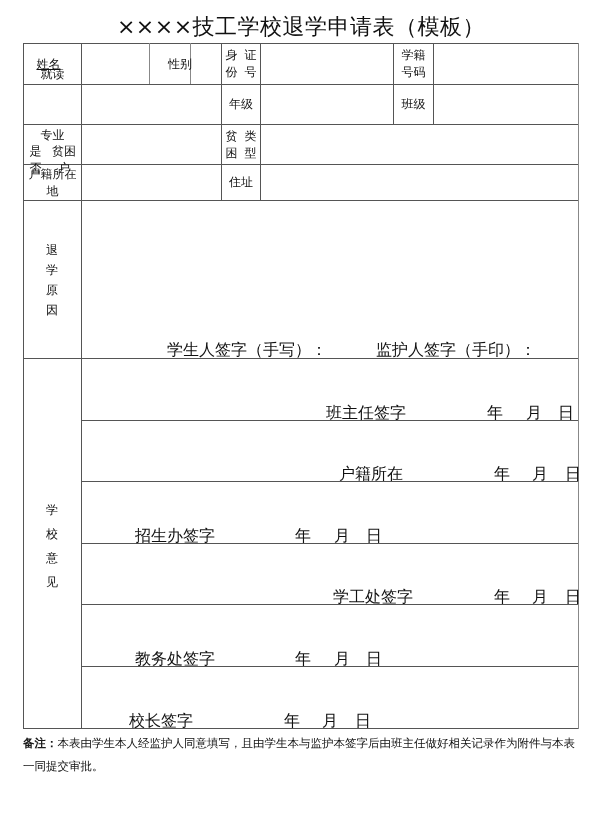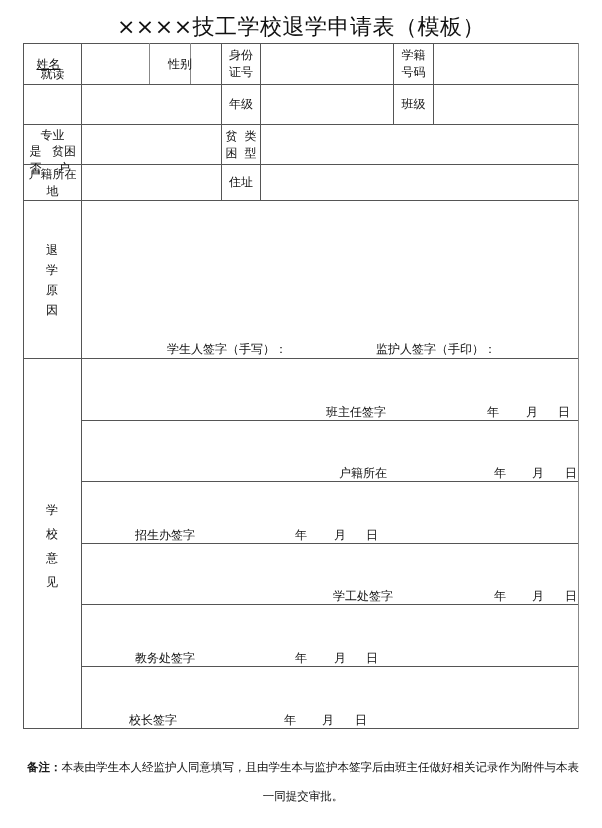--- a/index.html
+++ b/index.html
@@ -7,22 +7,22 @@
          font-family:"DejaVu Sans","Liberation Sans",sans-serif; color:#111; }
   .title { position:absolute; left:0; top:12px; width:602px; text-align:center;
            font-size:22px; line-height:30px; color:#111; letter-spacing:0.5px; }
   .ln { position:absolute; background:#555; }
   .h { height:1px; }
   .v { width:1px; }
   .cell { position:absolute; display:flex; align-items:center; justify-content:center;
           text-align:center; font-size:12px; line-height:17px; color:#111; }
   .input { position:absolute; }
   .vert { position:absolute; font-size:12px; line-height:20px; text-align:center; width:20px; }
-  .sig { position:absolute; font-size:12px; line-height:15px; white-space:nowrap; }
-  .note { position:absolute; left:23px; top:753px; width:560px; font-size:11.5px; line-height:29px; color:#111;text-align:center; }
+  .sig { position:absolute; font-size:16px; line-height:15px; white-space:nowrap; }
+  .note { position:absolute; left:23px; top:732px; width:560px; font-size:11.5px; line-height:23px; color:#111; }
   .note b { font-weight:bold; color:#1a1a1a; }
 </style>
 </head>
 <body>
 
 <div class="title">××××技工学校退学申请表（模板）</div>
 
 <div>
 
   <div class="ln h" style="left:23px;top:43px;width:556px;"></div>
@@ -45,21 +45,21 @@
   <div class="ln v" style="left:190px;top:43px;height:41px;background:#888;"></div>
   <div class="ln v" style="left:221px;top:43px;height:157px;"></div>
   <div class="ln v" style="left:260px;top:43px;height:157px;"></div>
   <div class="ln v" style="left:393px;top:43px;height:81px;"></div>
   <div class="ln v" style="left:433px;top:43px;height:81px;"></div>
 
   <div class="cell" style="left:20px;top:44px;width:57px;height:40px;text-decoration:underline;">姓名</div>
   <div class="input" style="left:82px;top:44px;width:67px;height:40px;"></div>
   <div class="cell" style="left:160px;top:44px;width:40px;height:40px;">性别</div>
   <div class="input" style="left:191px;top:44px;width:30px;height:40px;"></div>
-  <div class="cell" style="left:222px;top:44px;width:38px;height:40px;flex-direction:column;">
+  <div class="cell" style="left:222px;top:44px;width:38px;height:40px;flex-direction:row;">
     <span>身份</span>
     <span>证号</span>
   </div>
   <div class="input" style="left:261px;top:44px;width:132px;height:40px;"></div>
   <div class="cell" style="left:394px;top:44px;width:39px;height:40px;flex-direction:column;">
     <span>学籍</span>
     <span>号码</span>
   </div>
   <div class="input" style="left:434px;top:44px;width:144px;height:40px;"></div>
 

